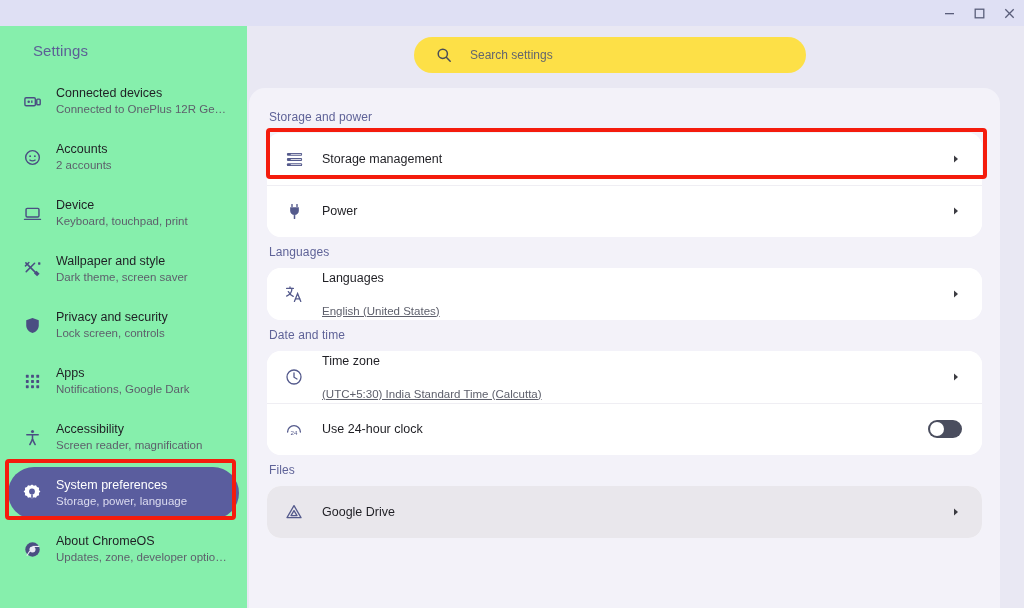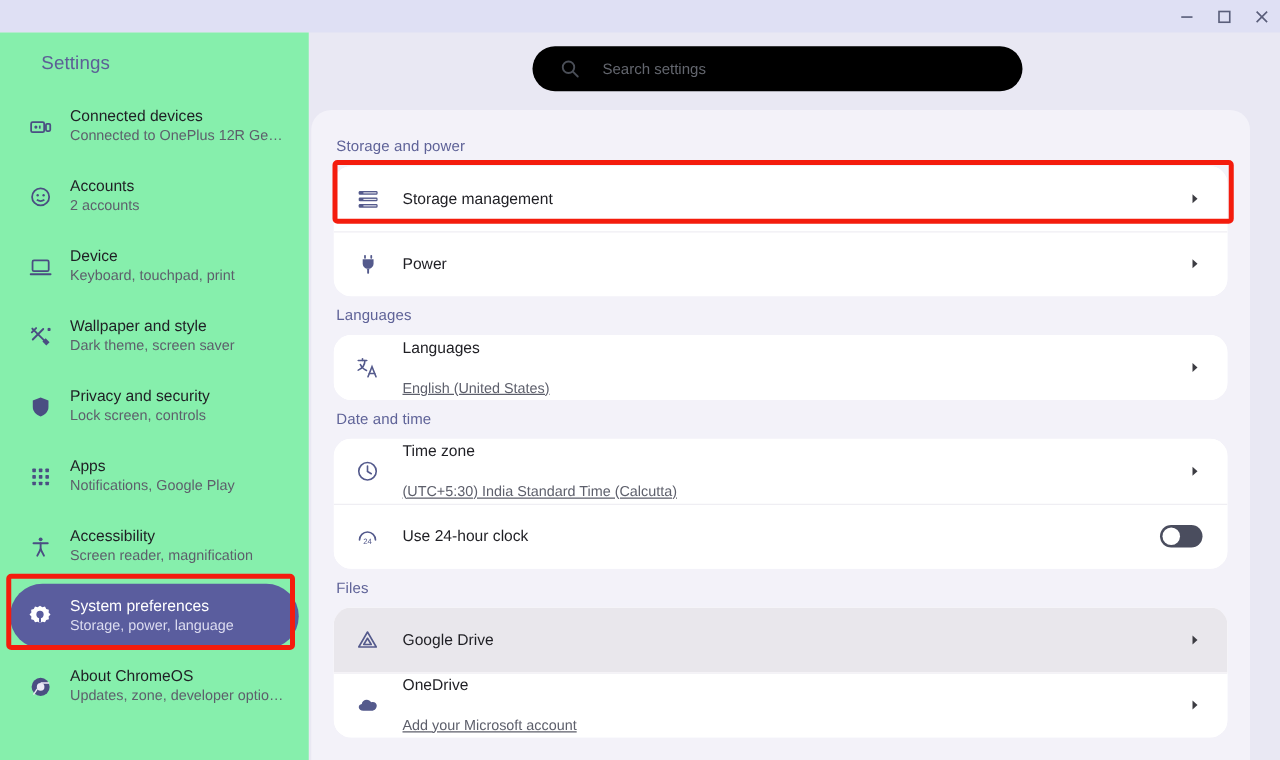--- a/index.html
+++ b/index.html
@@ -74,23 +74,23 @@
   .nav-sub {
     font-size: 11.5px; color: #5d5f6b;
     line-height: 15px; margin-top: 1px; white-space: nowrap;
     overflow: hidden; text-overflow: ellipsis; max-width: 196px;
   }
   .nav-item.selected .nav-title { color: #ffffff; }
   .nav-item.selected .nav-sub { color: #dcdcf0; }
 
   
   .search-wrap {
-    position: absolute; left: 426px; top: 37px;
+    position: absolute; left: 414px; top: 37px;
     width: 392px; height: 36px;
-    background: #000000;
+    background: #fde047;
     border-radius: 18px;
     display: flex; align-items: center;
     padding-left: 22px; gap: 18px;
     cursor: text;
   }
   .search-ico { width: 16px; height: 16px; color: #4a4e57; flex: 0 0 16px; }
   .search-ico svg { display: block; }
   .search-ph { font-size: 12px; color: #63666e; }
 
   
@@ -287,21 +287,21 @@
             <rect x="3" y="8.5" width="3" height="3" rx=".6"></rect>
               <rect x="8.5" y="8.5" width="3" height="3" rx=".6"></rect>
               <rect x="14" y="8.5" width="3" height="3" rx=".6"></rect>
             <rect x="3" y="14" width="3" height="3" rx=".6"></rect>
               <rect x="8.5" y="14" width="3" height="3" rx=".6"></rect>
               <rect x="14" y="14" width="3" height="3" rx=".6"></rect>
           </svg>
         </span>
         <span class="nav-text">
           <span class="nav-title">Apps</span>
-          <span class="nav-sub">Notifications, Google Play</span>
+          <span class="nav-sub">Notifications, Google Dark</span>
         </span>
       </div>
 
       <div class="nav-item">
         <span class="nav-ico">
           <svg width="19" height="19" viewBox="0 0 20 20" fill="none" stroke="currentColor" stroke-width="1.6" stroke-linecap="round">
             <circle cx="10" cy="3.6" r="1.6" fill="currentColor" stroke="none"></circle>
             <path d="M4 7 H16"></path>
             <path d="M10 7 V12"></path>
             <path d="M10 12 L7.2 17.4"></path>
@@ -480,36 +480,20 @@
           <span class="row-text">
             <span class="row-title">Google Drive</span>
           </span>
           <span class="chev">
             <svg width="12" height="12" viewBox="0 0 12 12">
                 <path d="M4 2.4 L8 6 L4 9.6 Z" fill="currentColor"></path>
               </svg>
           </span>
         </div>
 
-        <div class="row">
-          <span class="row-ico">
-            <svg width="18" height="18" viewBox="0 0 18 18" fill="currentColor">
-              <path d="M5.6 13.6 C3.6 13.6 2 12.3 2 10.8 C2 9.5 3 8.4 4.4 8.2 C4.6 6.3 6.3 4.8 8.4 4.8 C9.9 4.8 11.2 5.6 11.9 6.8 C12.3 6.6 12.8 6.5 13.3 6.5 C15 6.5 16.4 7.8 16.4 9.4 C16.4 11.8 14.6 13.6 12.4 13.6 Z"></path>
-            </svg>
-          </span>
-          <span class="row-text">
-            <span class="row-title">OneDrive</span>
-            <span class="row-sub">Add your Microsoft account</span>
-          </span>
-          <span class="chev">
-            <svg width="12" height="12" viewBox="0 0 12 12">
-                <path d="M4 2.4 L8 6 L4 9.6 Z" fill="currentColor"></path>
-              </svg>
-          </span>
-        </div>
 
       </div>
 
     </div>
   </div>
 
   <div class="redbox" id="redbox-storage"></div>
   <div class="redbox" id="redbox-sysprefs"></div>
 
 </div>

